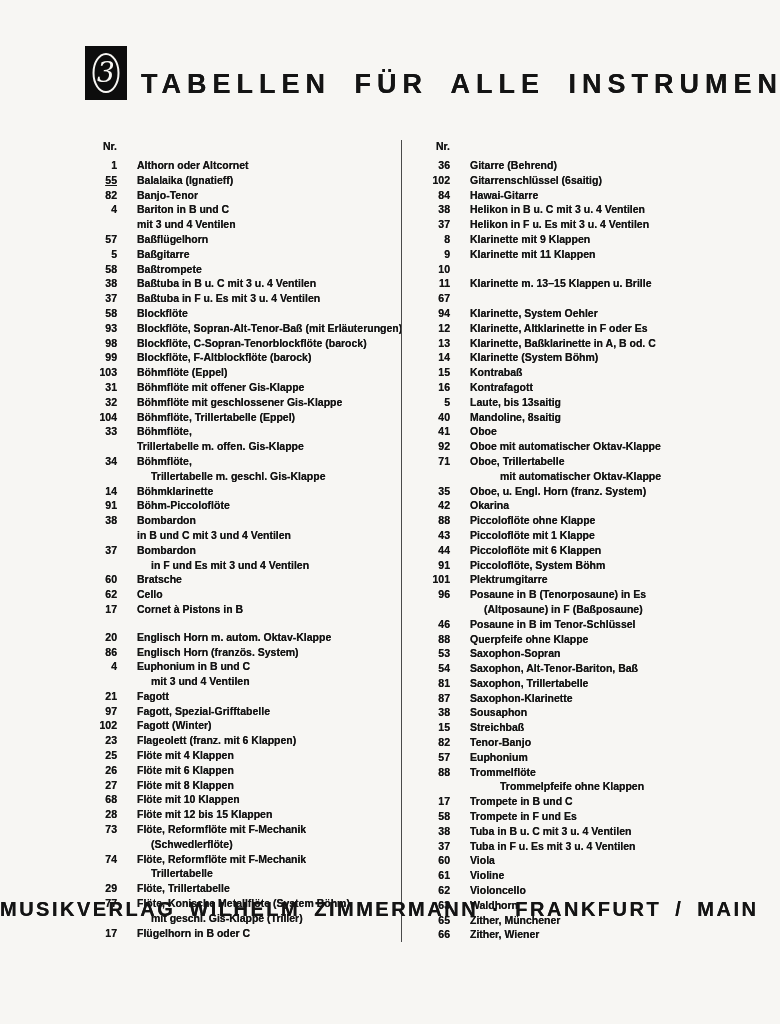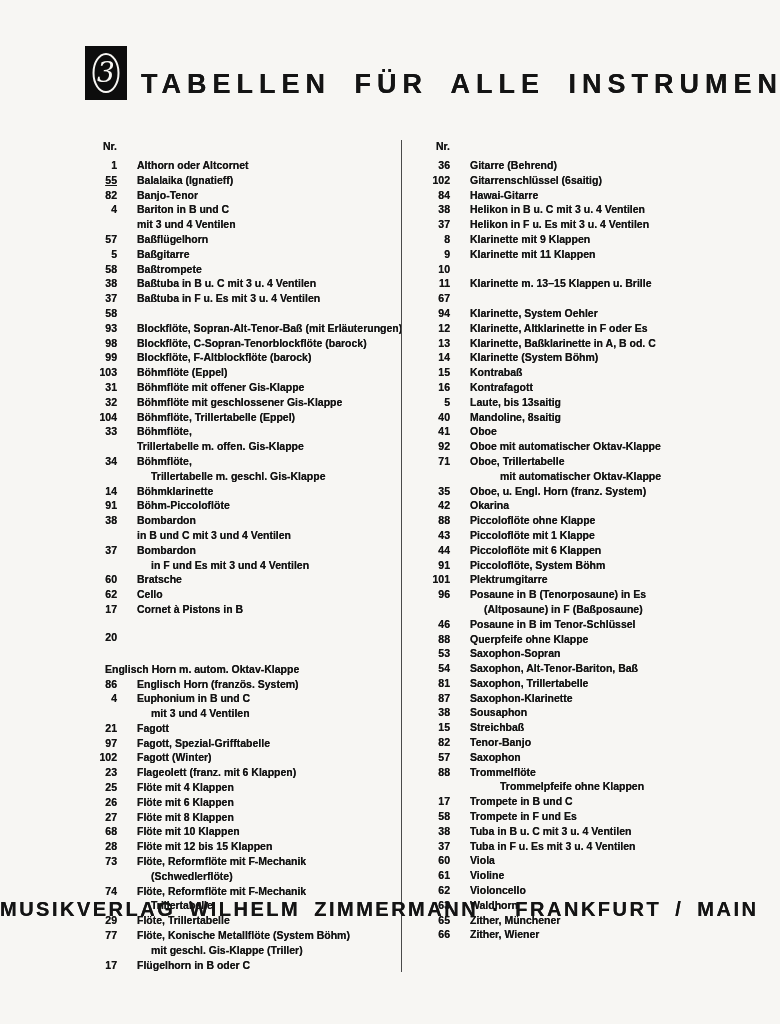--- a/index.html
+++ b/index.html
@@ -69,21 +69,21 @@
     font-weight: 700;
     width: 32px;
     text-align: right;
     margin-bottom: 6px;
     text-shadow: 0 0 0.4px #333;
   }
   .entry {
     display: flex;
     align-items: flex-start;
   }
-  .entry.gap-before { margin-top: 13px; flex-direction: column; }
+  .entry.gap-before { margin-top: 13px; }
   .nr {
     flex: 0 0 32px;
     width: 32px;
     text-align: right;
     font-size: 10.5px;
     font-weight: 700;
     line-height: 14.8px;
     text-shadow: 0 0 0.4px #333;
   }
   .nr.u { text-decoration: underline; }
@@ -183,20 +183,23 @@
           </div>
         </div>
         <div class="entry">
           <span class="nr">37</span>
           <div class="lines">
             <div class="line ind0">Baßtuba in F u. Es mit 3 u. 4 Ventilen</div>
           </div>
         </div>
         <div class="entry">
           <span class="nr">58</span>
+          <div class="lines">
+            <div class="line ind0">Blockflöte</div>
+          </div>
         </div>
         <div class="entry">
           <span class="nr">93</span>
           <div class="lines">
             <div class="line ind0">Blockflöte, Sopran-Alt-Tenor-Baß (mit Erläuterungen)</div>
           </div>
         </div>
         <div class="entry">
           <span class="nr">98</span>
           <div class="lines">
@@ -620,21 +623,21 @@
         </div>
         <div class="entry">
           <span class="nr">82</span>
           <div class="lines">
             <div class="line ind0">Tenor-Banjo</div>
           </div>
         </div>
         <div class="entry">
           <span class="nr">57</span>
           <div class="lines">
-            <div class="line ind0">Saxophon</div>
+            <div class="line ind0">Euphonium</div>
           </div>
         </div>
         <div class="entry">
           <span class="nr">88</span>
           <div class="lines">
             <div class="line ind0">Trommelflöte</div>
             <div class="line ind2">Trommelpfeife ohne Klappen</div>
           </div>
         </div>
         <div class="entry">

